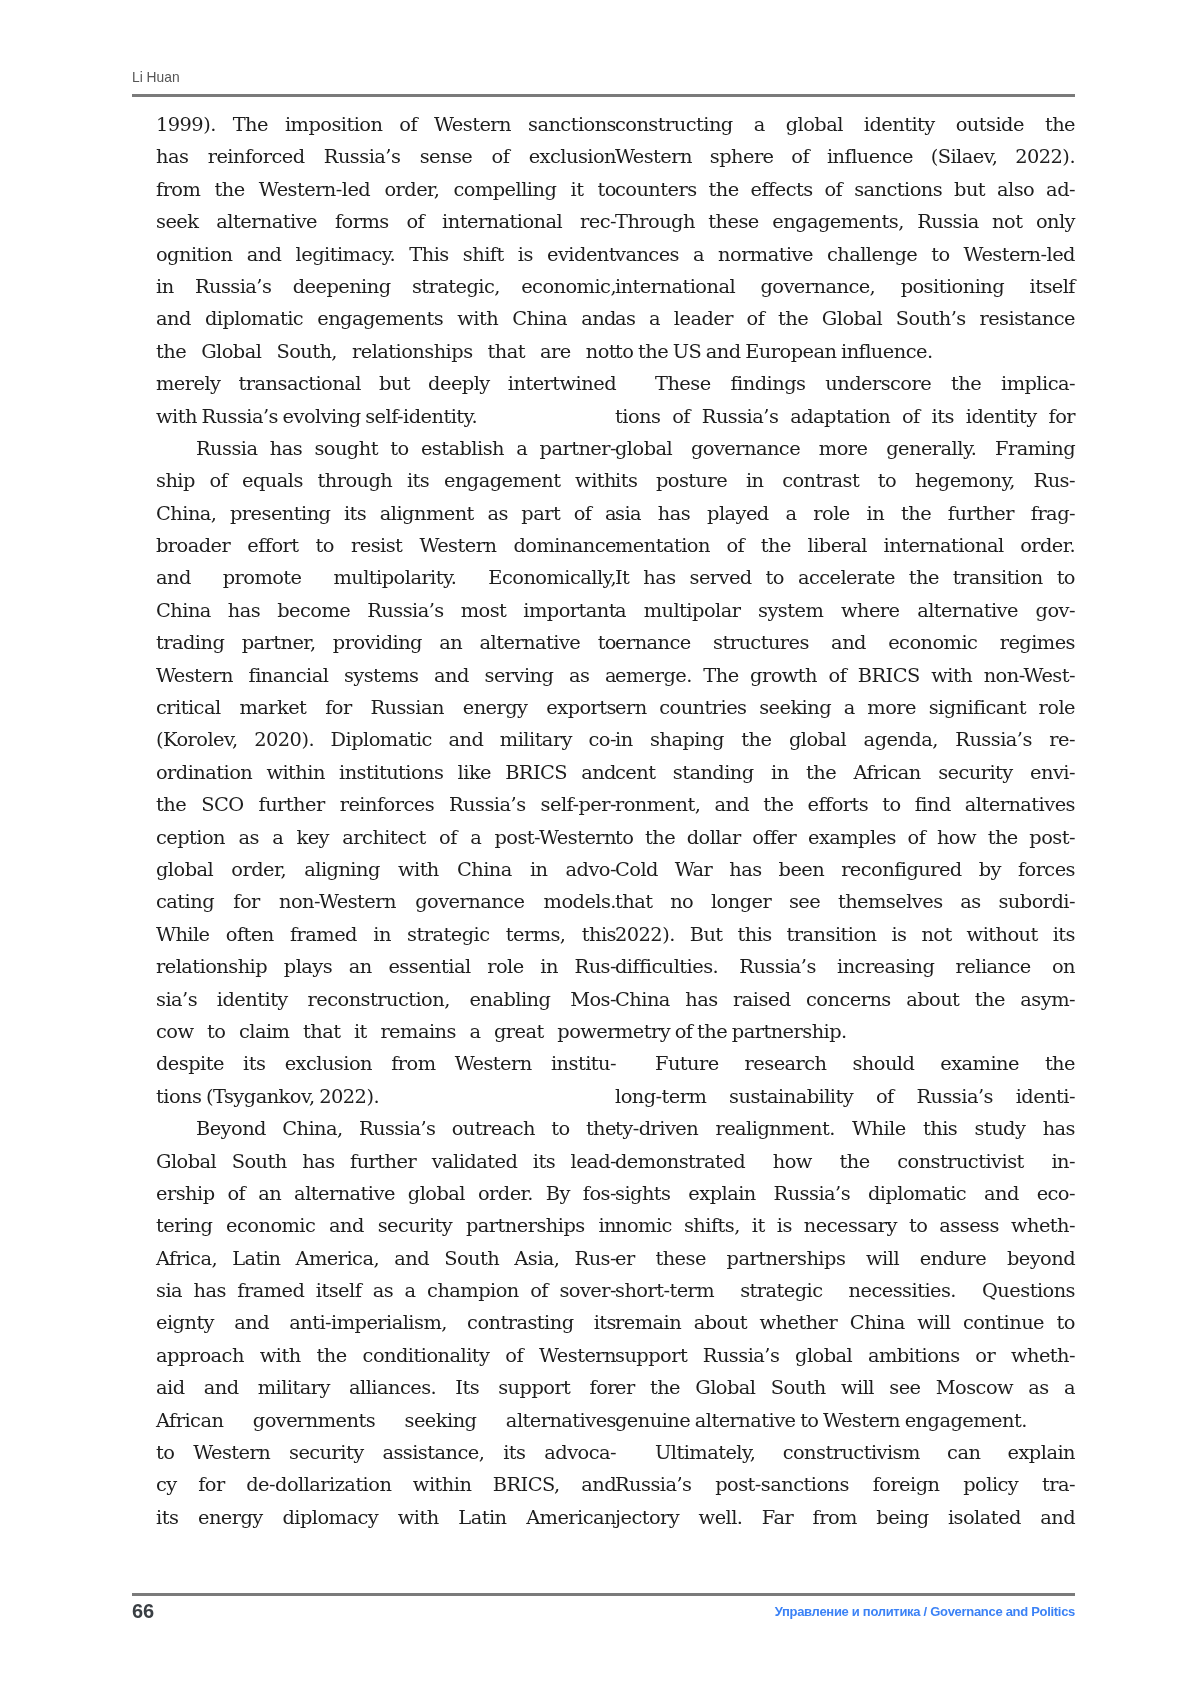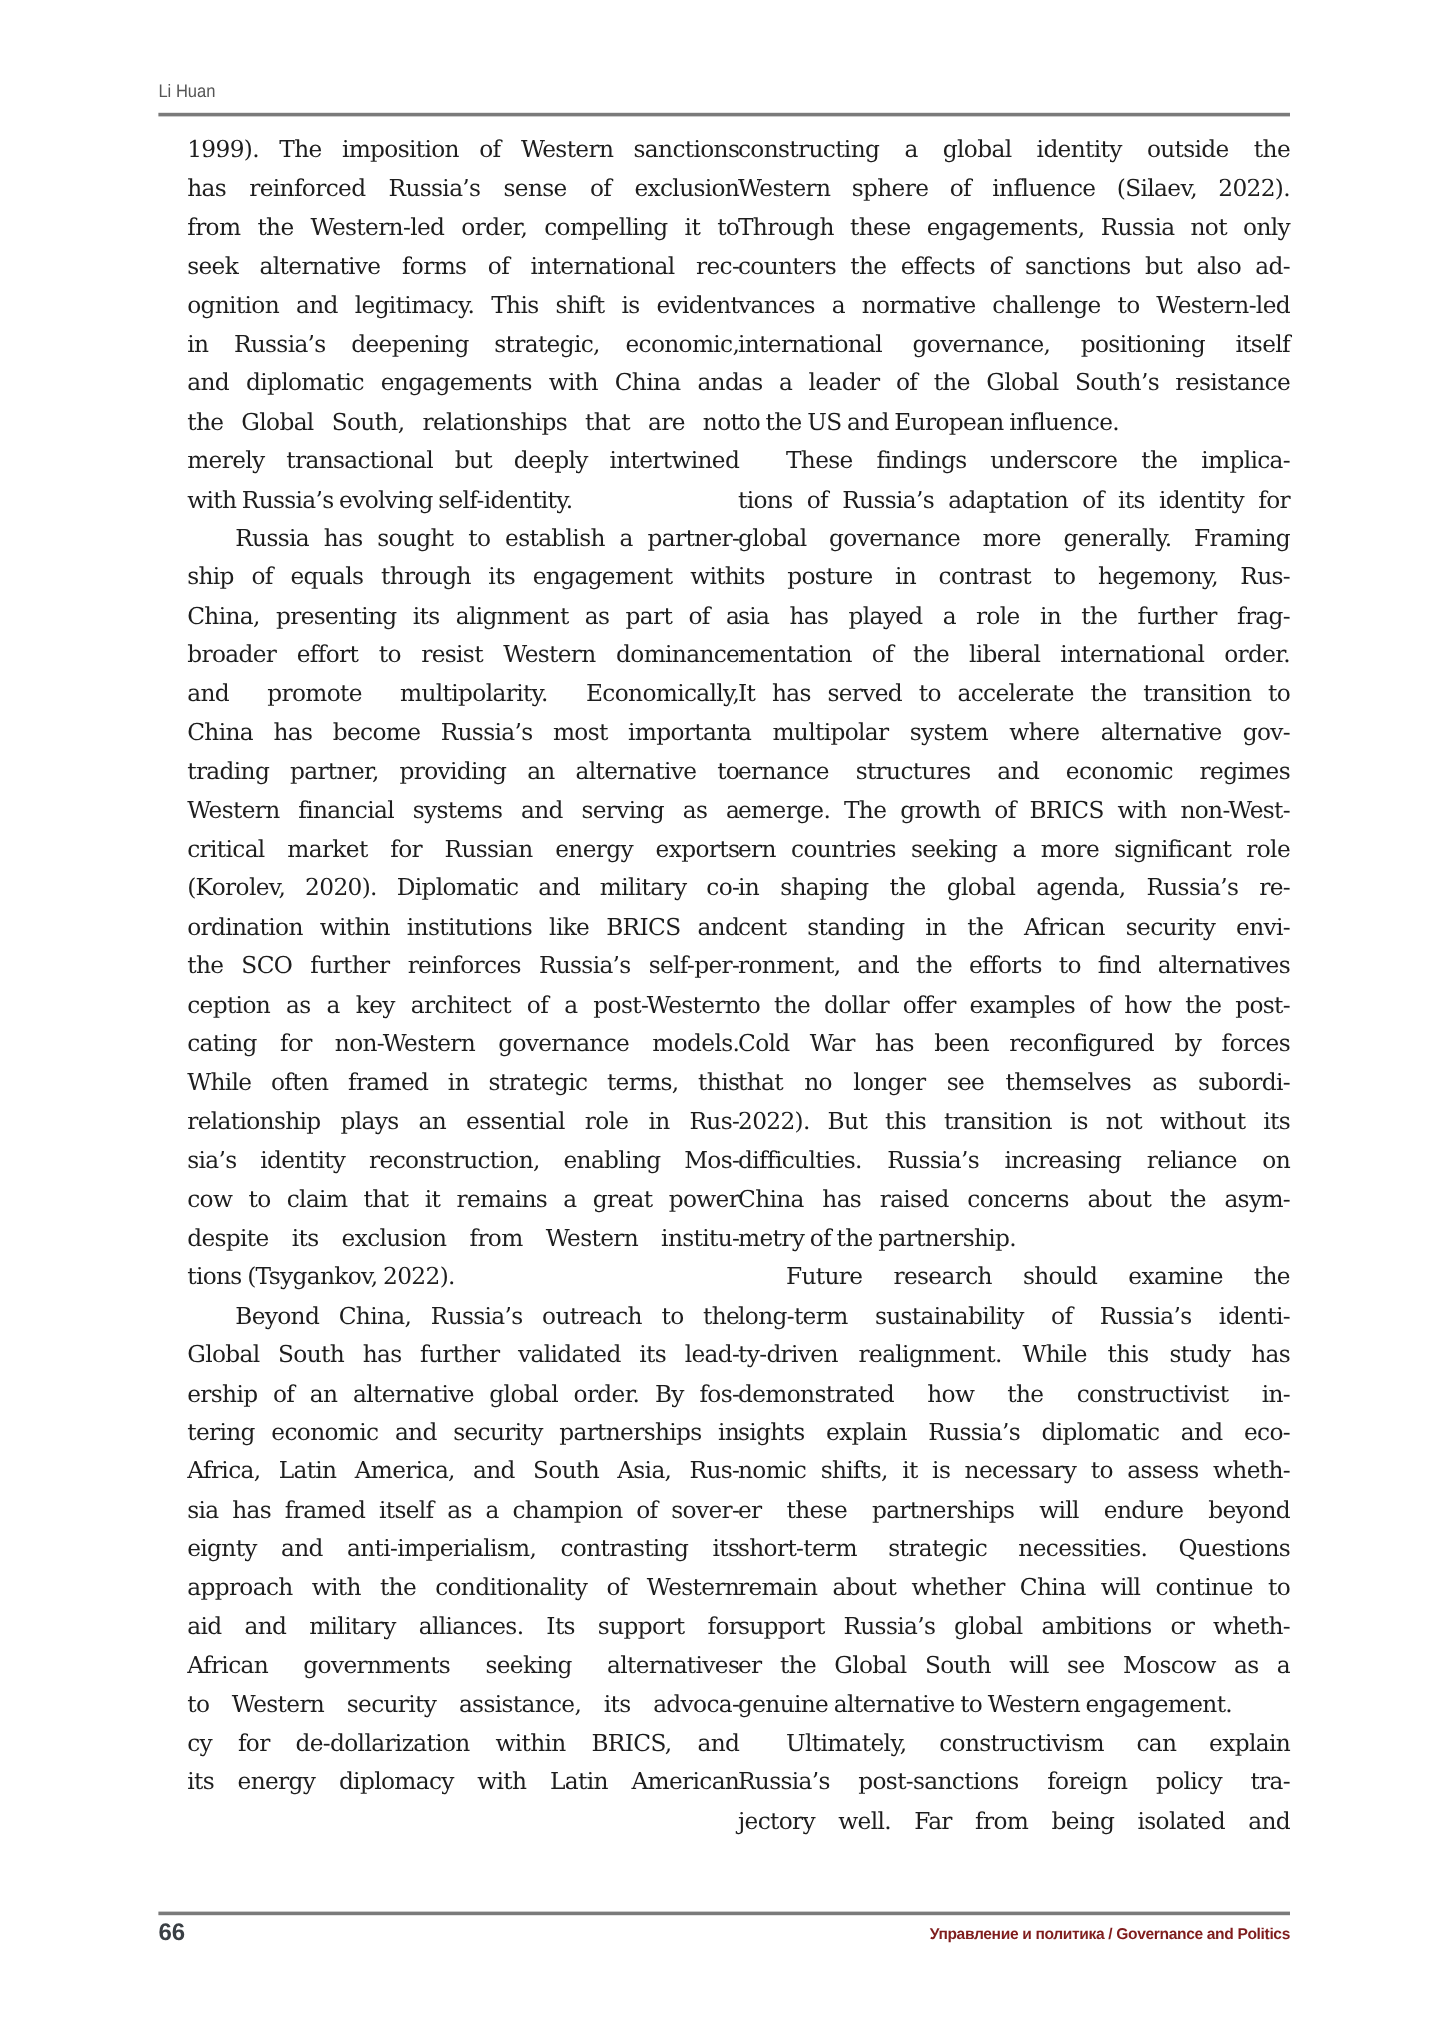--- a/index.html
+++ b/index.html
@@ -31,21 +31,21 @@
   .line.last { text-align-last: left; }
   .line.indent { padding-left: 40px; }
   .footer-page {
     position: absolute; left: 132px; top: 1600px;
     font-family: "Liberation Sans", sans-serif; font-weight: bold;
     font-size: 20px; color: #3a3f44;
   }
   .footer-journal {
     position: absolute; right: 125px; top: 1604px;
     font-family: "Liberation Sans", sans-serif; font-weight: bold;
-    font-size: 13px; color: #7f1d1d; letter-spacing: -0.3px;
+    font-size: 13px; color: #3b82f6; letter-spacing: -0.3px;
   }
 </style>
 </head>
 <body>
 
 <div class="page">
   <div class="running-head">Li Huan</div>
   <div class="rule top"></div>
 
   <div class="column left">
@@ -65,20 +65,21 @@
       <span class="line">broader effort to resist Western dominance</span>
       <span class="line">and promote multipolarity. Economically,</span>
       <span class="line">China has become Russia’s most important</span>
       <span class="line">trading partner, providing an alternative to</span>
       <span class="line">Western financial systems and serving as a</span>
       <span class="line">critical market for Russian energy exports</span>
       <span class="line">(Korolev, 2020). Diplomatic and military co-</span>
       <span class="line">ordination within institutions like BRICS and</span>
       <span class="line">the SCO further reinforces Russia’s self-per-</span>
       <span class="line">ception as a key architect of a post-Western</span>
+      <span class="line">global order, aligning with China in advo-</span>
       <span class="line">cating for non-Western governance models.</span>
       <span class="line">While often framed in strategic terms, this</span>
       <span class="line">relationship plays an essential role in Rus-</span>
       <span class="line">sia’s identity reconstruction, enabling Mos-</span>
       <span class="line">cow to claim that it remains a great power</span>
       <span class="line">despite its exclusion from Western institu-</span>
       <span class="line last">tions (Tsygankov, 2022).</span>
       <span class="line indent">Beyond China, Russia’s outreach to the</span>
       <span class="line">Global South has further validated its lead-</span>
       <span class="line">ership of an alternative global order. By fos-</span>
@@ -89,22 +90,22 @@
       <span class="line">approach with the conditionality of Western</span>
       <span class="line">aid and military alliances. Its support for</span>
       <span class="line">African governments seeking alternatives</span>
       <span class="line">to Western security assistance, its advoca-</span>
       <span class="line">cy for de-dollarization within BRICS, and</span>
       <span class="line">its energy diplomacy with Latin American</span>
     </div>
   <div class="column right">
       <span class="line">constructing a global identity outside the</span>
       <span class="line">Western sphere of influence (Silaev, 2022).</span>
+      <span class="line">counters the effects of sanctions but also ad-</span>
       <span class="line">Through these engagements, Russia not only</span>
-      <span class="line">counters the effects of sanctions but also ad-</span>
       <span class="line">vances a normative challenge to Western-led</span>
       <span class="line">international governance, positioning itself</span>
       <span class="line">as a leader of the Global South’s resistance</span>
       <span class="line last">to the US and European influence.</span>
       <span class="line indent">These findings underscore the implica-</span>
       <span class="line">tions of Russia’s adaptation of its identity for</span>
       <span class="line">global governance more generally. Framing</span>
       <span class="line">its posture in contrast to hegemony, Rus-</span>
       <span class="line">sia has played a role in the further frag-</span>
       <span class="line">mentation of the liberal international order.</span>

